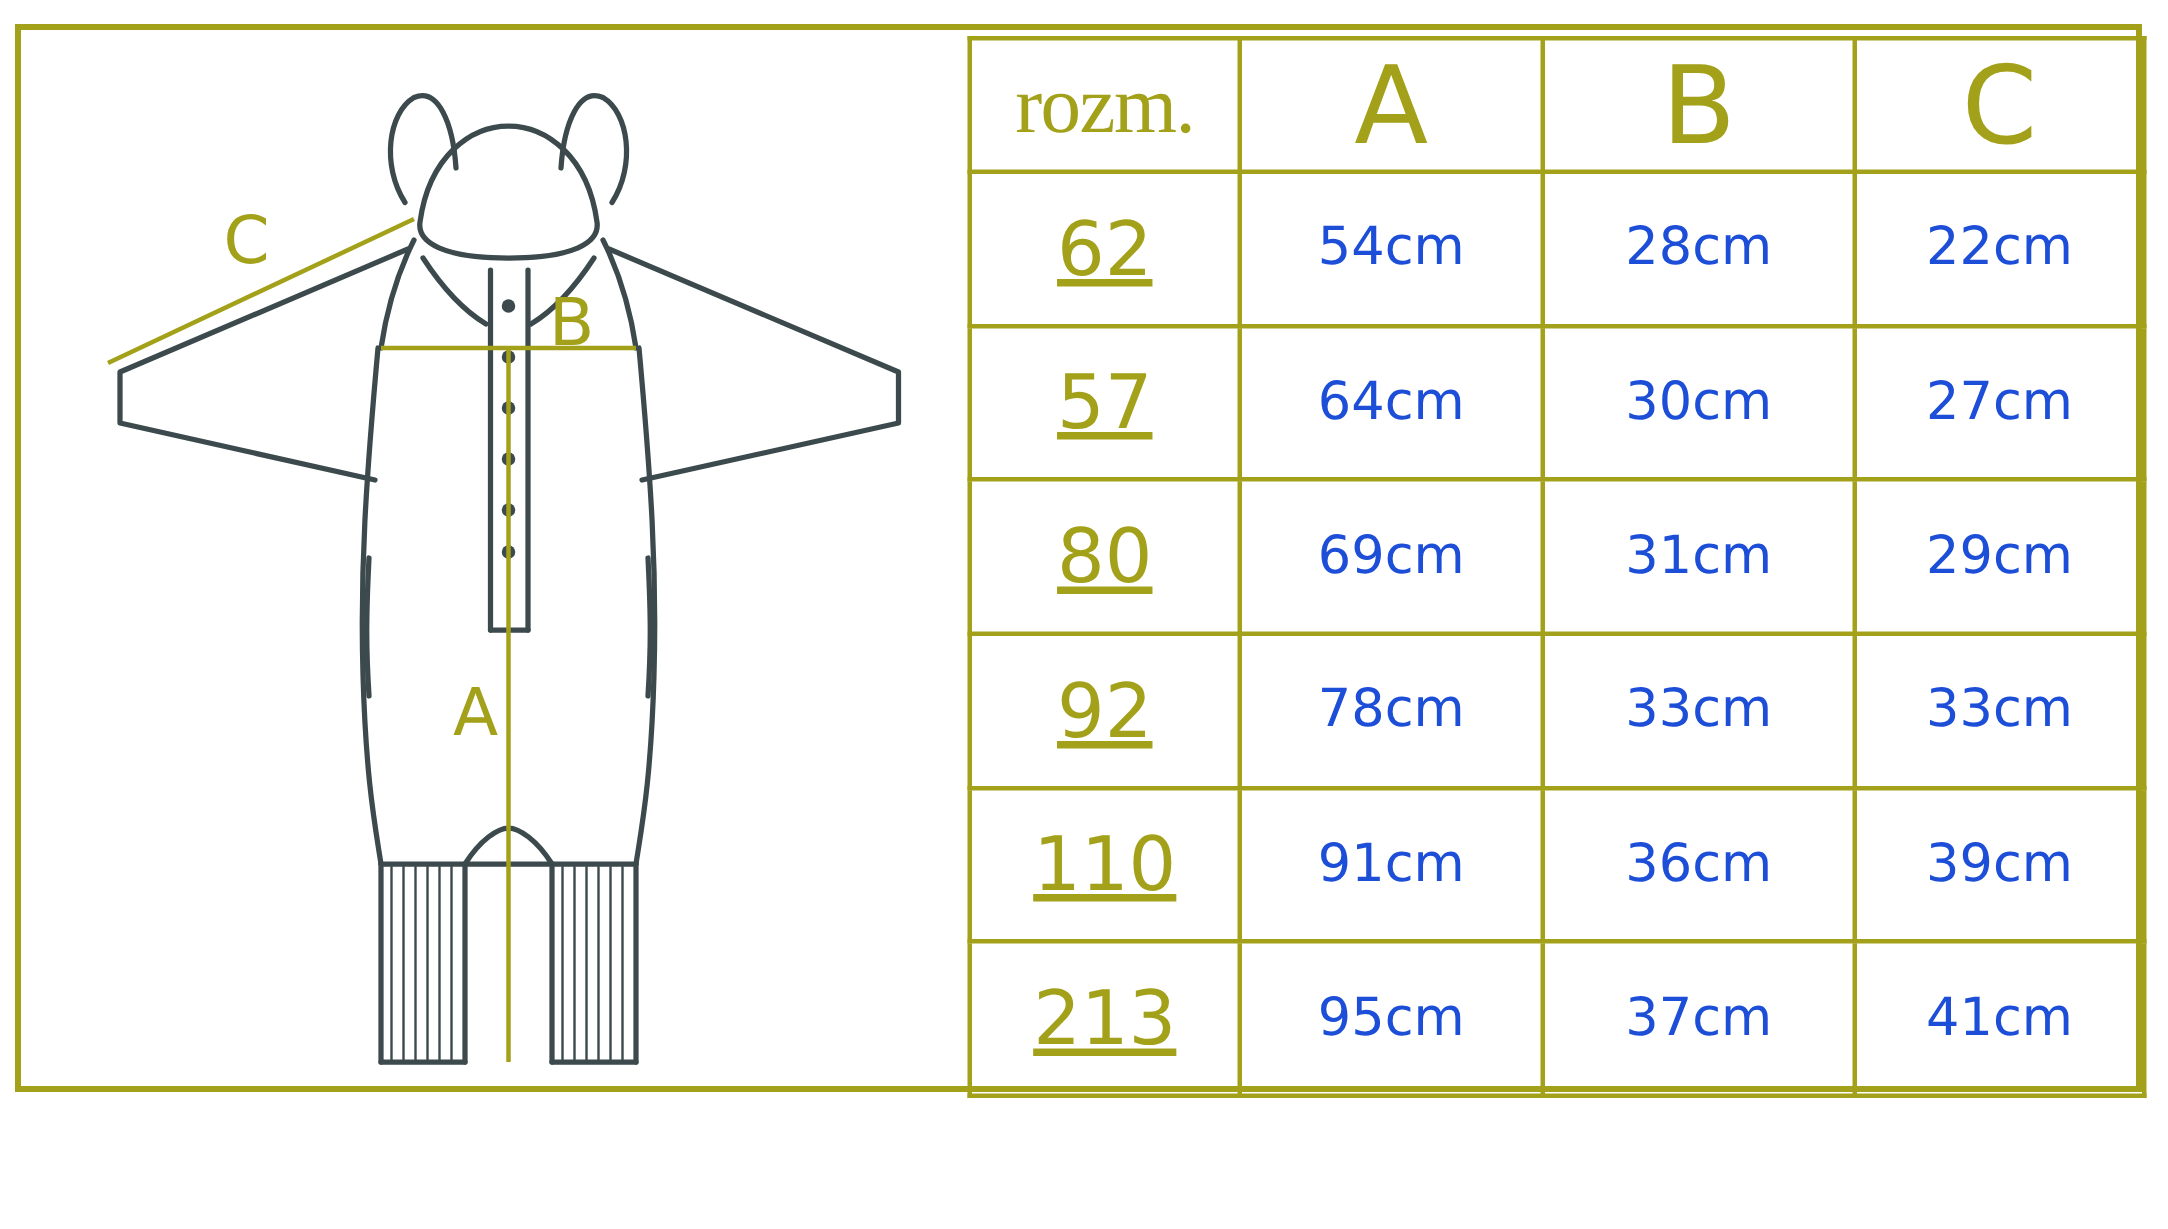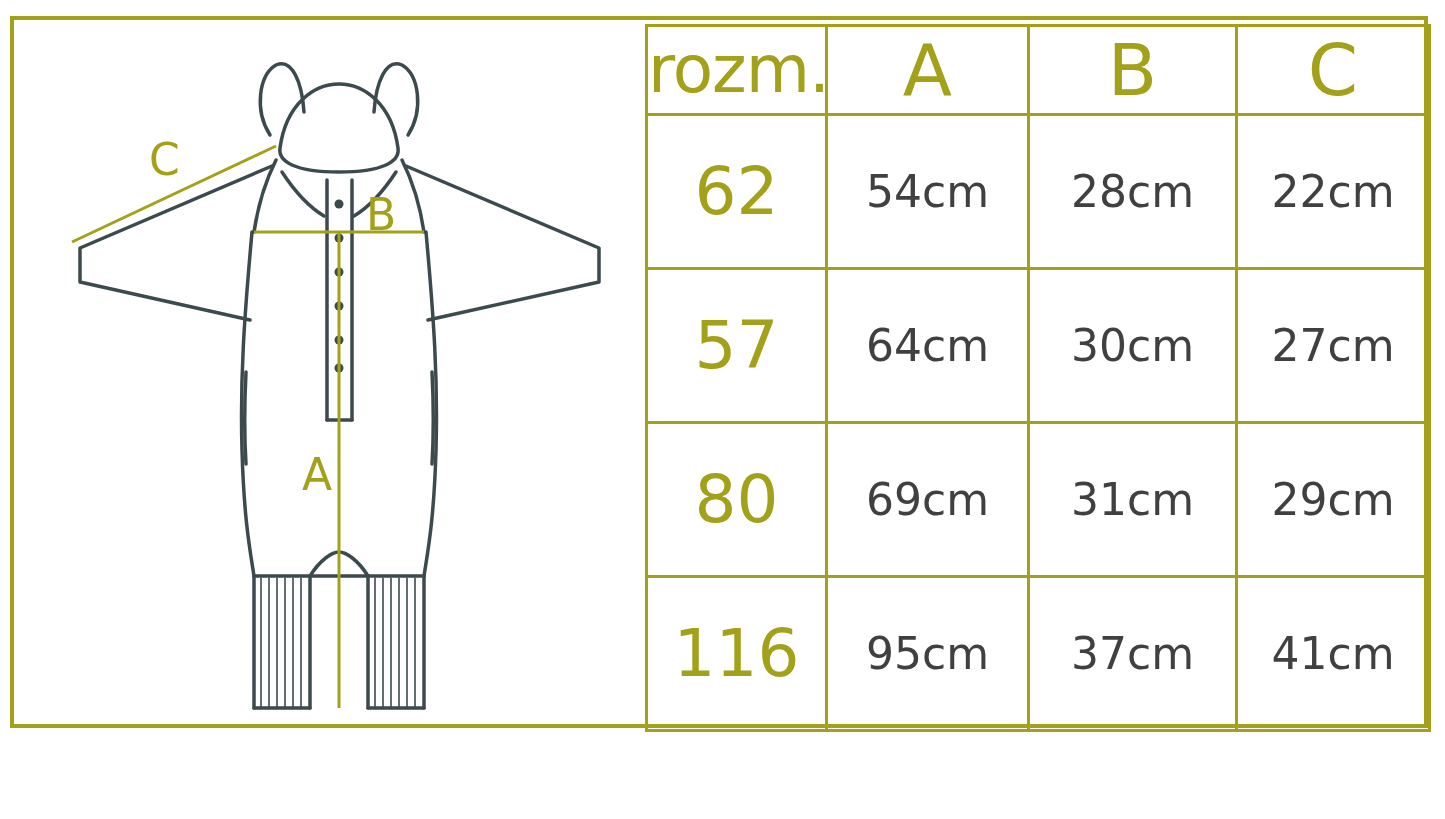--- a/index.html
+++ b/index.html
@@ -62,37 +62,39 @@
   .size-table tr.data-row td {
     height: 61px;
   }
   col.c-size { width: 180px; }
   col.c-a { width: 202px; }
   col.c-b { width: 208px; }
   col.c-c { width: 193px; }
 
   .hdr-size {
     color: #a3a11a;
-    font-size: 66px;
+    font-size: 54px;
     line-height: 1;
     letter-spacing: -1px;
+    font-family: Liberation Serif, serif;
   }
   .hdr-letter {
     color: #a3a11a;
     font-size: 72px;
     line-height: 1;
   }
   .cell-size {
     color: #a3a11a;
-    font-size: 66px;
-    line-height: 1;
+    font-size: 50px;
+    line-height: 1;
+    text-decoration: underline;
   }
   .cell-val {
-    color: #404040;
-    font-size: 44px;
+    color: #1d4ed8;
+    font-size: 35px;
     line-height: 1;
   }
   .lbl {
     fill: #a3a11a;
     font-family: "DejaVu Sans", sans-serif;
     font-size: 44px;
   }
 </style>
 </head>
 <body>
@@ -204,21 +206,33 @@
         <td class="cell-val">30cm</td>
         <td class="cell-val">27cm</td>
       </tr>
       <tr class="data-row">
         <td class="cell-size">80</td>
         <td class="cell-val">69cm</td>
         <td class="cell-val">31cm</td>
         <td class="cell-val">29cm</td>
       </tr>
       <tr class="data-row">
-        <td class="cell-size">116</td>
+        <td class="cell-size">92</td>
+        <td class="cell-val">78cm</td>
+        <td class="cell-val">33cm</td>
+        <td class="cell-val">33cm</td>
+      </tr>
+      <tr class="data-row">
+        <td class="cell-size">110</td>
+        <td class="cell-val">91cm</td>
+        <td class="cell-val">36cm</td>
+        <td class="cell-val">39cm</td>
+      </tr>
+      <tr class="data-row">
+        <td class="cell-size">213</td>
         <td class="cell-val">95cm</td>
         <td class="cell-val">37cm</td>
         <td class="cell-val">41cm</td>
       </tr>
     </tbody>
   </table>
 
 </div>
 
 </body></html>

